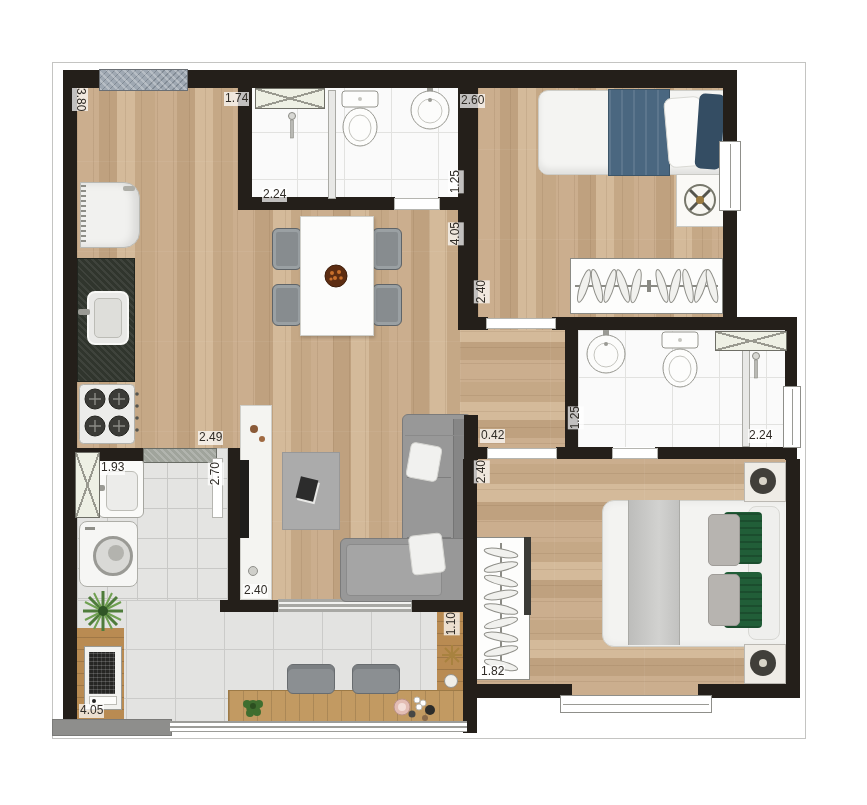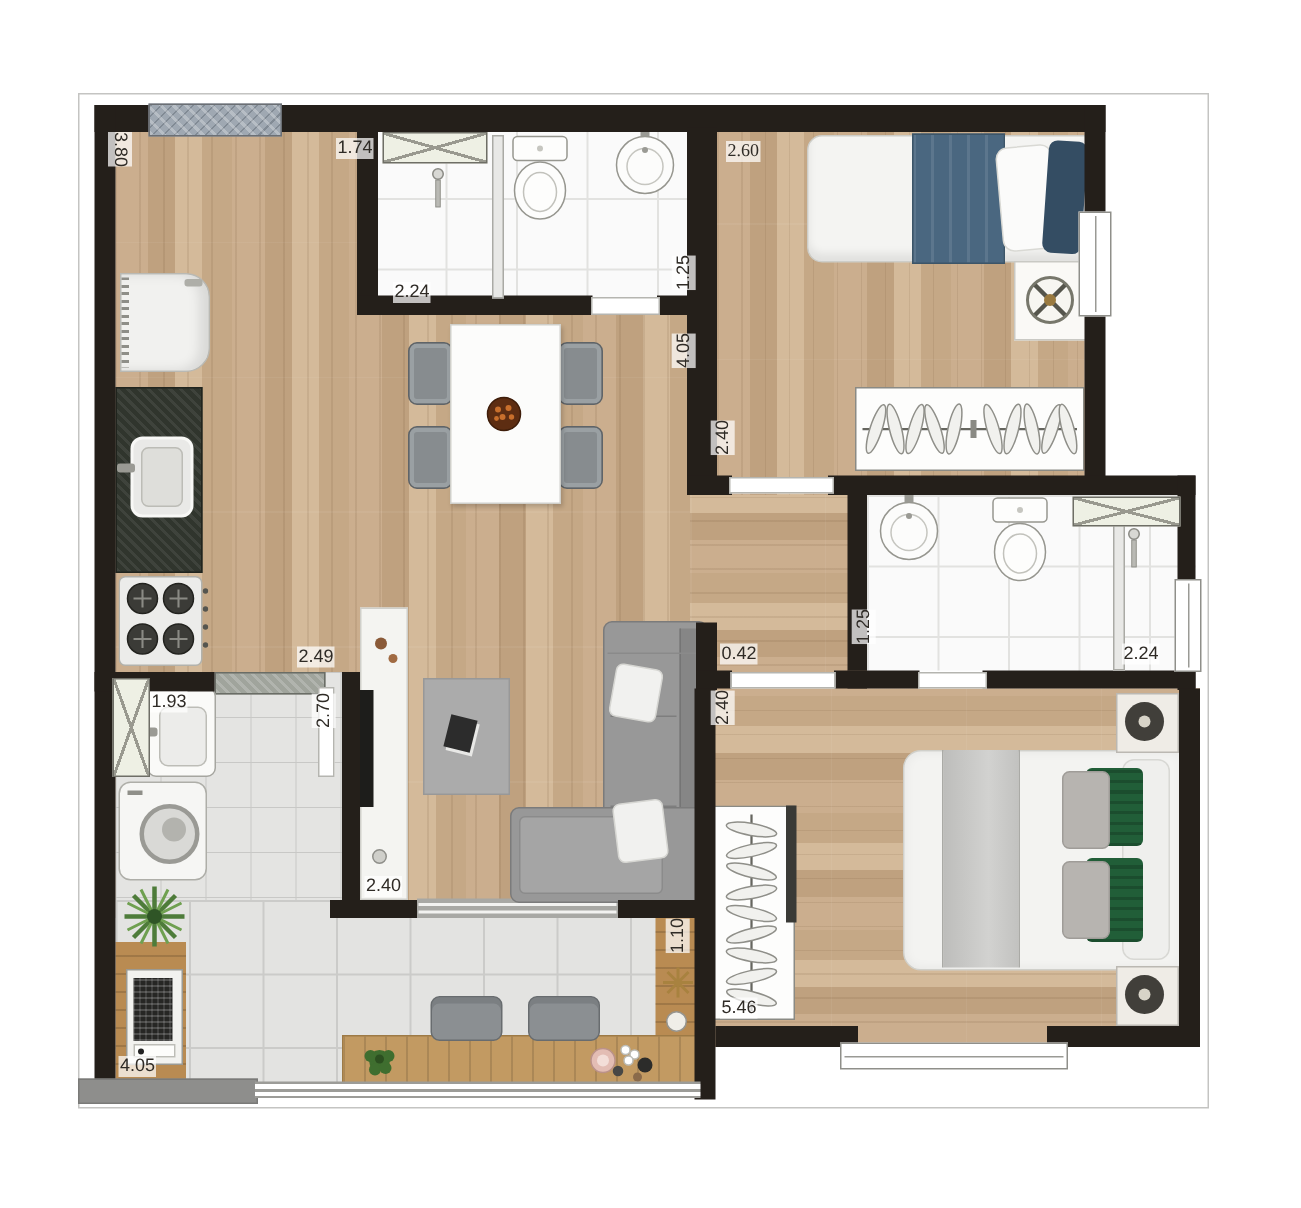--- a/index.html
+++ b/index.html
@@ -370,27 +370,27 @@
   </div>
   <div class="furn" style="left:744px;top:644px;width:40px;height:38px;background:#efece6;border:1px solid #bbb8b2;"></div>
   <div class="furn" style="left:750px;top:650px;width:26px;height:26px;border-radius:50%;background:#413f3a;z-index:6;">
     <div style="position:absolute;left:9px;top:9px;width:8px;height:8px;border-radius:50%;background:#d8d4c8;"></div>
   </div>
 
   <div class="dim vd" style="left:72px;top:88px;">3.80</div>
   <div class="dim" style="left:224px;top:92px;">1.74</div>
   <div class="dim" style="left:262px;top:188px;">2.24</div>
   <div class="dim vu" style="left:448px;top:170px;">1.25</div>
-  <div class="dim" style="left:484px;top:94px;font-family:Liberation Serif, serif;">2.60</div>
+  <div class="dim" style="left:460px;top:94px;">2.60</div>
   <div class="dim vu" style="left:448px;top:222px;">4.05</div>
   <div class="dim vu" style="left:474px;top:280px;">2.40</div>
   <div class="dim" style="left:198px;top:431px;">2.49</div>
   <div class="dim vu" style="left:208px;top:462px;">2.70</div>
   <div class="dim" style="left:100px;top:461px;">1.93</div>
   <div class="dim" style="left:480px;top:429px;">0.42</div>
   <div class="dim vu" style="left:568px;top:406px;">1.25</div>
   <div class="dim" style="left:748px;top:429px;">2.24</div>
   <div class="dim vu" style="left:474px;top:460px;">2.40</div>
   <div class="dim" style="left:243px;top:584px;">2.40</div>
-  <div class="dim" style="left:480px;top:665px;">5.46</div>
+  <div class="dim" style="left:480px;top:665px;">1.82</div>
   <div class="dim" style="left:79px;top:704px;">4.05</div>
   <div class="dim vu" style="left:444px;top:612px;">1.10</div>
 </div>
 
 </body></html>

